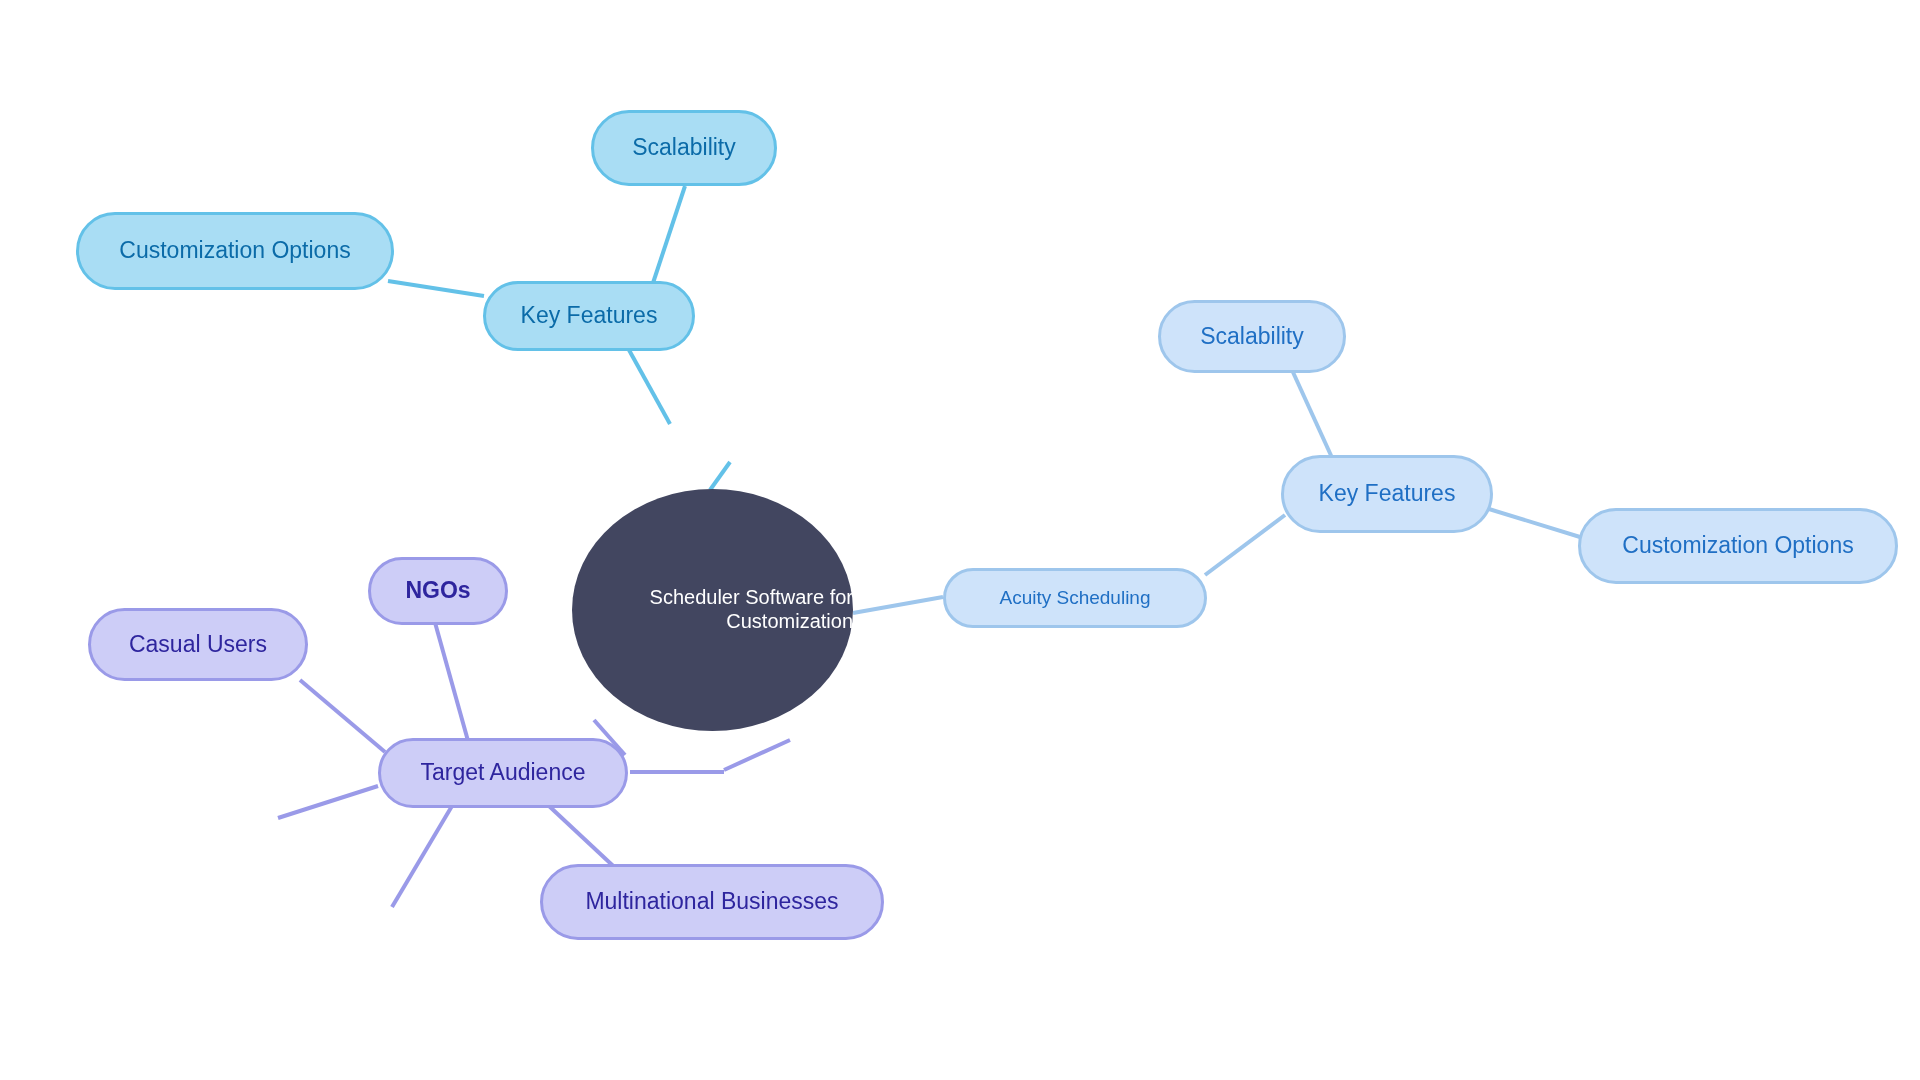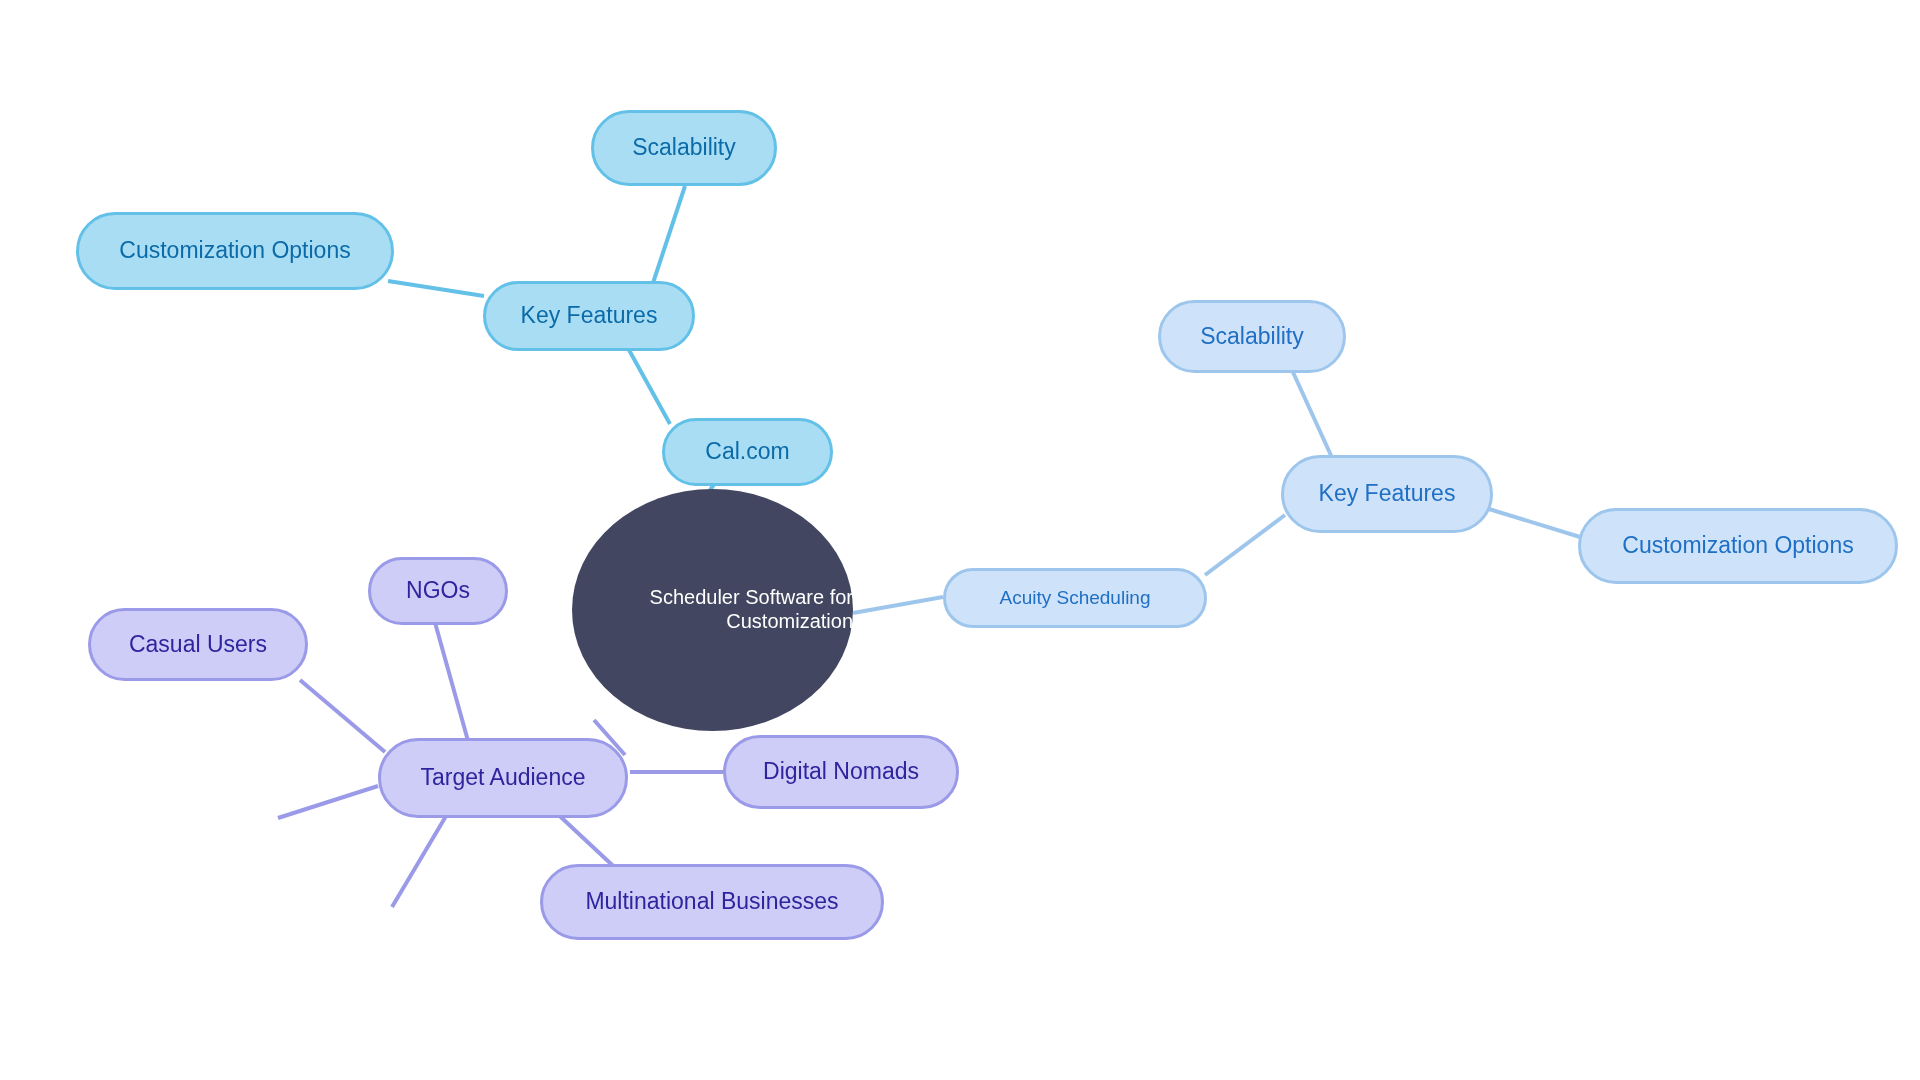--- a/index.html
+++ b/index.html
@@ -96,23 +96,20 @@
     <path d="M 452 806 L 392 907" stroke="#9a9ae8" stroke-width="4" fill="none"></path>
     <path d="M 549 806 L 625 877" stroke="#9a9ae8" stroke-width="4" fill="none"></path>
     <path d="M 630 772 L 724 772" stroke="#9a9ae8" stroke-width="4" fill="none"></path>
   </svg>
 
   <div class="node center pal-dark" style="left:572px; top:489px; width:281px; height:242px; font-size:20px;align-items:flex-end;">
     <span class="center-line">Scheduler Software for</span>
     <span class="center-line">Customization</span>
   </div>
 
-  <div class="node rounded pal-cyan" style="left:662px; top:418px; width:171px; height:68px; font-size:23px;">
-    <span>Cal.com</span>
-  </div>
 
   <div class="node rounded pal-cyan" style="left:483px; top:281px; width:212px; height:70px; font-size:23px;">
     <span>Key Features</span>
   </div>
 
   <div class="node rounded pal-cyan" style="left:591px; top:110px; width:186px; height:76px; font-size:23px;">
     <span>Scalability</span>
   </div>
 
   <div class="node rounded pal-cyan" style="left:76px; top:212px; width:318px; height:78px; font-size:23px;">
@@ -128,35 +125,32 @@
   </div>
 
   <div class="node rounded pal-blue" style="left:1158px; top:300px; width:188px; height:73px; font-size:23px;">
     <span>Scalability</span>
   </div>
 
   <div class="node rounded pal-blue" style="left:1578px; top:508px; width:320px; height:76px; font-size:23px;">
     <span>Customization Options</span>
   </div>
 
-  <div class="node rounded pal-lav" style="left:378px; top:738px; width:250px; height:80px; font-size:23px;">
+  <div class="node rounded pal-lav" style="left:378px; top:738px; width:250px; height:70px; font-size:23px;">
     <span>Target Audience</span>
   </div>
 
-  <div class="node rounded pal-lav" style="left:368px; top:557px; width:140px; height:68px; font-size:23px;">
+  <div class="node rounded pal-lav" style="left:368px; top:557px; width:140px; height:68px; font-size:23px;font-weight:bold;">
     <span>NGOs</span>
   </div>
 
   <div class="node rounded pal-lav" style="left:88px; top:608px; width:220px; height:73px; font-size:23px;">
     <span>Casual Users</span>
   </div>
 
 
 
   <div class="node rounded pal-lav" style="left:540px; top:864px; width:344px; height:76px; font-size:23px;">
     <span>Multinational Businesses</span>
   </div>
 
-  <div class="node rounded pal-lav" style="left:723px; top:735px; width:236px; height:74px; font-size:23px;">
-    <span>Digital Nomads</span>
-  </div>
 
 </div>
 
 </body></html>

